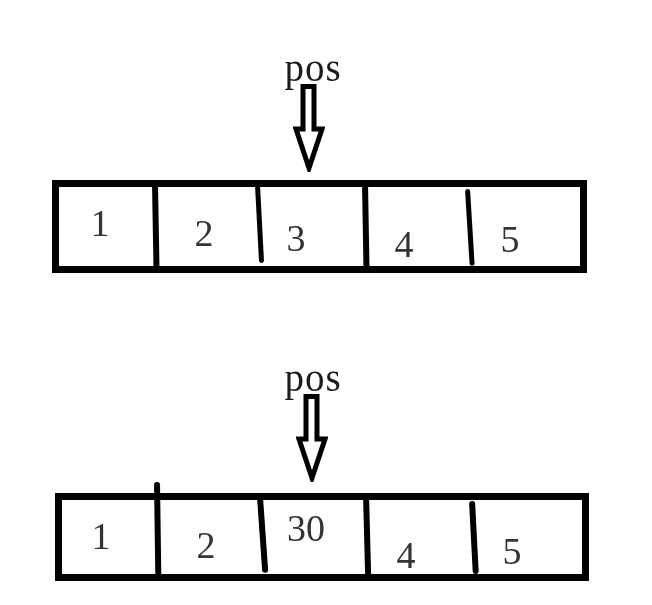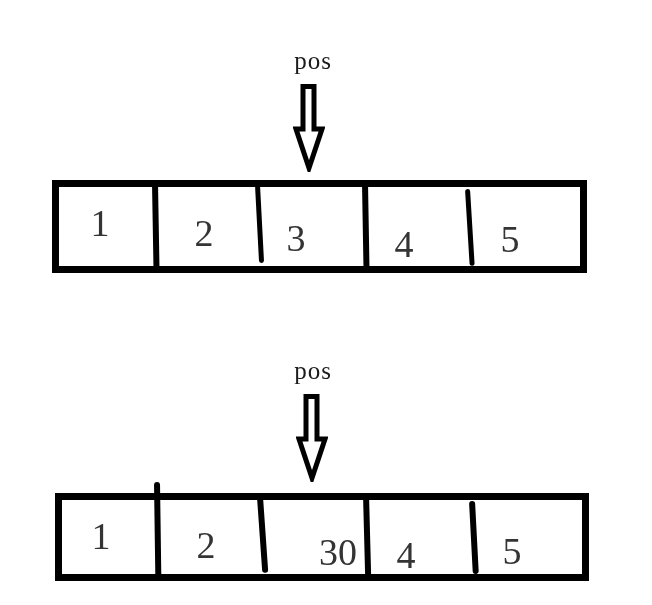--- a/index.html
+++ b/index.html
@@ -7,21 +7,21 @@
     position: relative;
     width: 652px;
     height: 605px;
     background: #ffffff;
     overflow: hidden;
     font-family: "Liberation Serif", serif;
   }
   .pos-label {
     position: absolute;
     transform: translateX(-50%);
-    font-size: 25px;
+    font-size: 39px;
     line-height: 1;
     letter-spacing: 1px;
     color: #1c1c1c;
     white-space: nowrap;
   }
   .arrow-svg { position: absolute; display: block; }
   .array-box {
     position: absolute;
     box-sizing: border-box;
     border: 7px solid #000000;
@@ -59,21 +59,21 @@
   
   #pos-bot   { left: 313px; top: 358px; }
   #arrow-bot { left: 296px; top: 394px; }
   #box-bot   { left: 55px;  top: 493px; width: 534px; height: 88px; }
   #b-d1 { left: 154px; top: 482px; width: 6px; height: 96px; transform: rotate(-0.8deg); }
   #b-d2 { left: 257px; top: 497px; width: 6px; height: 76px; transform: rotate(-4deg); }
   #b-d3 { left: 363px; top: 494px; width: 6px; height: 87px; transform: rotate(-1.5deg); }
   #b-d4 { left: 469px; top: 501px; width: 6px; height: 73px; transform: rotate(-3deg); }
   #b-c1 { left: 101px; top: 536px; }
   #b-c2 { left: 206px; top: 545px; }
-  #b-c3 { left: 306px; top: 552px; margin-left: 32px; }
+  #b-c3 { left: 306px; top: 528px; }
   #b-c4 { left: 406px; top: 555px; }
   #b-c5 { left: 512px; top: 551px; }
 </style>
 </head>
 <body>
 
 <div class="canvas">
 
   <div>
     <div id="pos-top" class="pos-label">pos</div>

